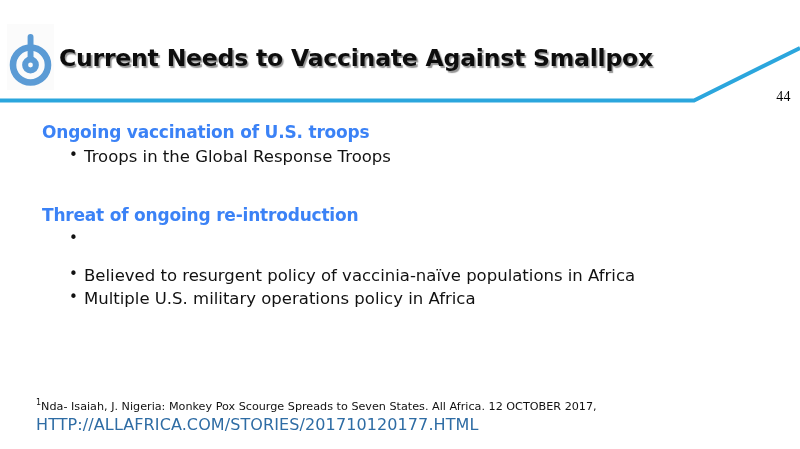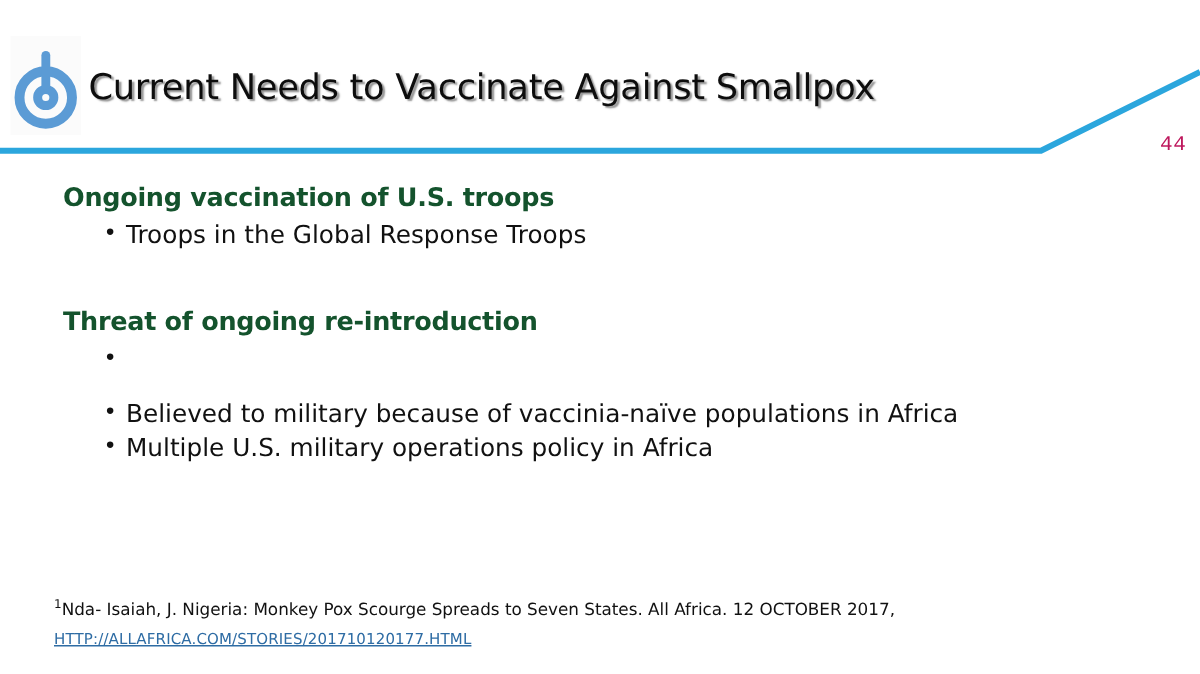--- a/index.html
+++ b/index.html
@@ -44,53 +44,53 @@
     top: 0;
     width: 47px;
     height: 66px;
   }
   #slide-title {
     position: absolute;
     left: 59px;
     top: 46px;
     width: 660px;
     font-size: 23.5px;
-    font-weight: normal;
+    font-weight: bold;
     letter-spacing: -0.2px;
     line-height: 1.1;
     color: #0d0d0d;
     text-shadow: 1.6px 1.6px 1.1px rgba(130,130,130,0.85);
     white-space: nowrap;
   }
   #page-number {
     position: absolute;
     right: 9px;
     top: 89px;
     font-size: 14px;
-    font-family: Liberation Mono, monospace;
-    color: #be185d;
+    font-family: Liberation Serif, serif;
+    color: #000000;
     letter-spacing: 0.4px;
   }
 
   
   #body-content {
     position: absolute;
     left: 42px;
     top: 122px;
     width: 740px;
   }
   .topic {
     margin: 0 0 10px 0;
   }
   .topic-heading {
     font-size: 17px;
     font-weight: bold;
     letter-spacing: -0.2px;
     line-height: 1.25;
-    color: #14532d;
+    color: #3b82f6;
     margin: 0;
     white-space: nowrap;
   }
   .topic-heading sup {
     font-size: 10.5px;
     vertical-align: super;
     line-height: 0;
   }
   .sub-list {
     list-style: none;
@@ -129,24 +129,23 @@
     color: #111111;
     white-space: nowrap;
   }
   #footnote-text sup {
     font-size: 8px;
     vertical-align: super;
     line-height: 0;
   }
   #footnote-link {
     display: inline-block;
-    font-size: 10px;
+    font-size: 16px;
     line-height: 1.38;
     color: #2e6ca4;
-    text-decoration: underline;
     letter-spacing: 0.1px;
     white-space: nowrap;
     cursor: pointer;
   }
   #copyright {
     position: absolute;
     left: 0;
     top: 432px;
     width: 800px;
     text-align: center;
@@ -191,21 +190,21 @@
       <p class="topic-heading"><span>Threat of ongoing re-introduction</span></p>
       <ul class="sub-list">
         <li class="sub-item"><span class="bullet-dot">•</span></li>
       </ul>
     </div>
 
     <div class="gap-2"></div>
 
     <div class="topic">
       <ul class="sub-list">
-        <li class="sub-item"><span class="bullet-dot">•</span><span>Believed to military because of vaccinia-naïve populations in Africa</span></li>
+        <li class="sub-item"><span class="bullet-dot">•</span><span>Believed to resurgent policy of vaccinia-naïve populations in Africa</span></li>
         <li class="sub-item"><span class="bullet-dot">•</span><span>Multiple U.S. military operations policy in Africa</span></li>
       </ul>
     </div>
 
   </div>
 
   <div id="footnote">
     <div id="footnote-text"><sup>1</sup><span>Nda- Isaiah, J. Nigeria: Monkey Pox Scourge Spreads to Seven States. All Africa. 12 OCTOBER 2017,</span></div>
     <a id="footnote-link">HTTP://ALLAFRICA.COM/STORIES/201710120177.HTML</a>
   </div>

